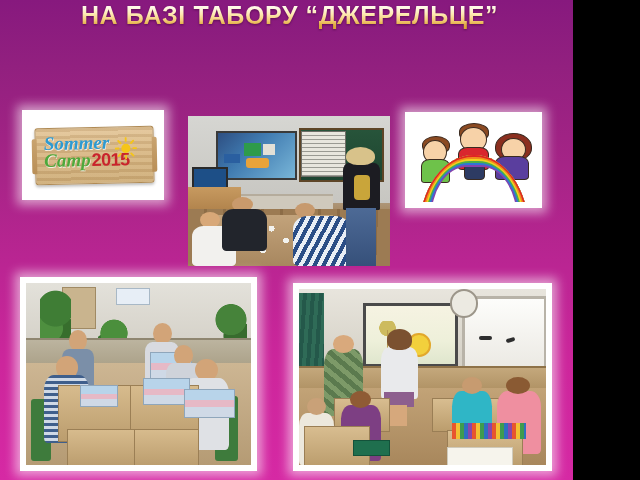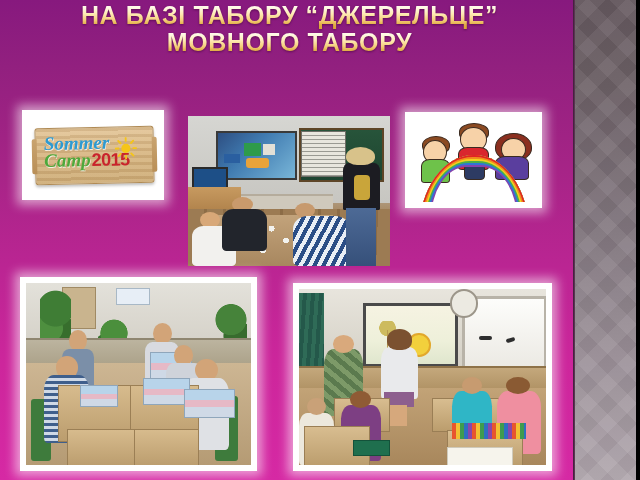--- a/index.html
+++ b/index.html
@@ -9,21 +9,21 @@
   }
   body {
     width: 640px;
     height: 480px;
     overflow: hidden;
     font-family: "Liberation Sans", sans-serif;
   }
 
   #slide-root {
     position: relative;
-    width: 636px;
+    width: 573px;
     height: 480px;
     overflow: hidden;
   }
 
   
   #right-panel {
     position: absolute;
     left: 575px; top: 0;
     width: 65px; height: 480px;
     background:
@@ -397,21 +397,20 @@
 </style>
 </head>
 <body>
 
 <div id="slide-root">
 
   <div id="slide-canvas"></div>
 
   <div id="title-block">
     <div class="title-line">НА БАЗІ ТАБОРУ “ДЖЕРЕЛЬЦЕ”</div>
-    <div class="title-line">МОВНОГО ТАБОРУ</div>
   </div>
 
   <div class="photo white-frame" id="photo-logo">
     <div class="inner">
       <div class="wood-sign">
         <div class="sign-text">
           <div class="sign-sommer">Sommer</div>
           <div class="sign-row2">
             <div class="sign-camp">Camp</div>
             <div class="sign-year">2015</div>

